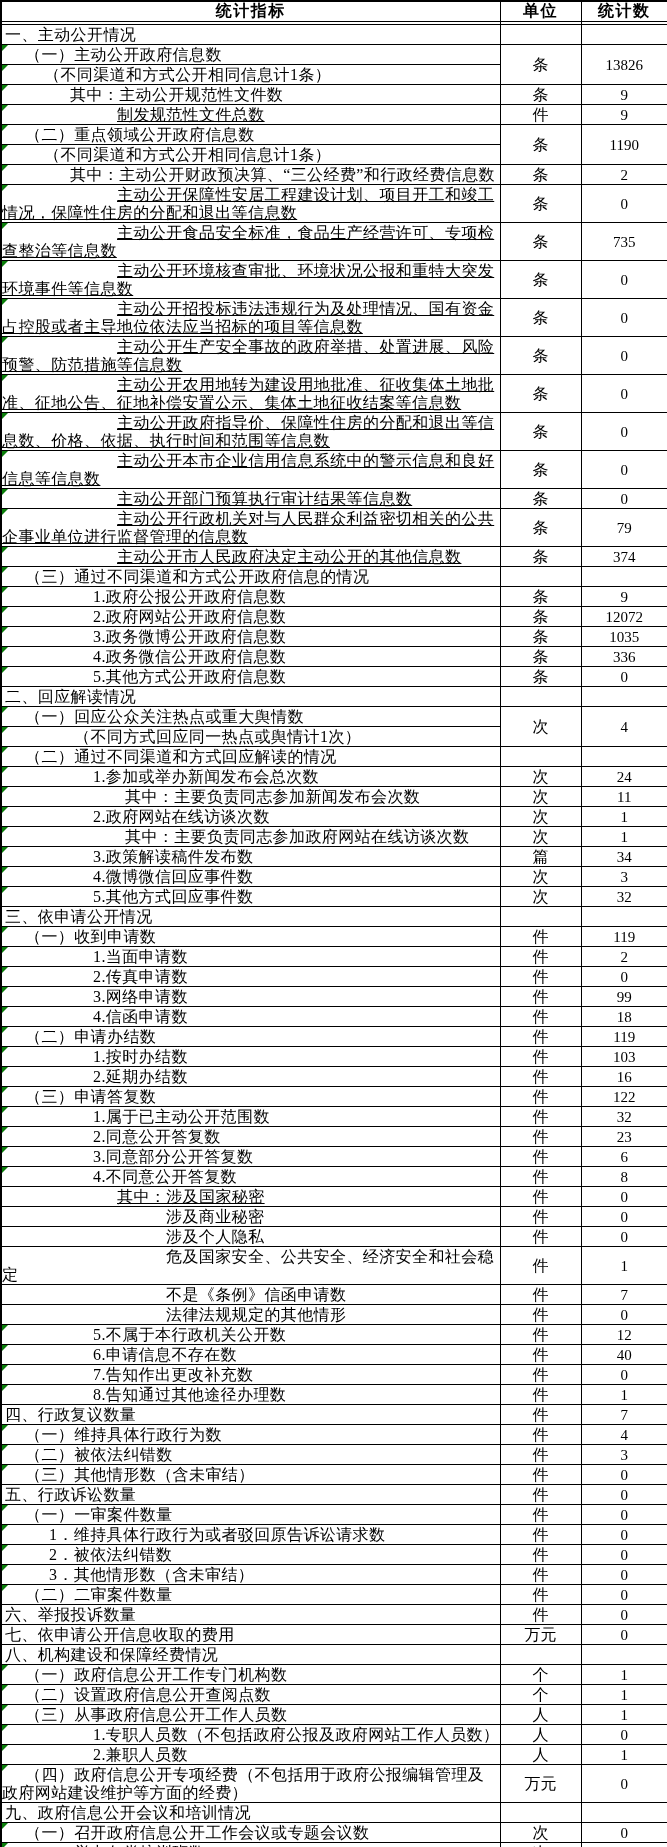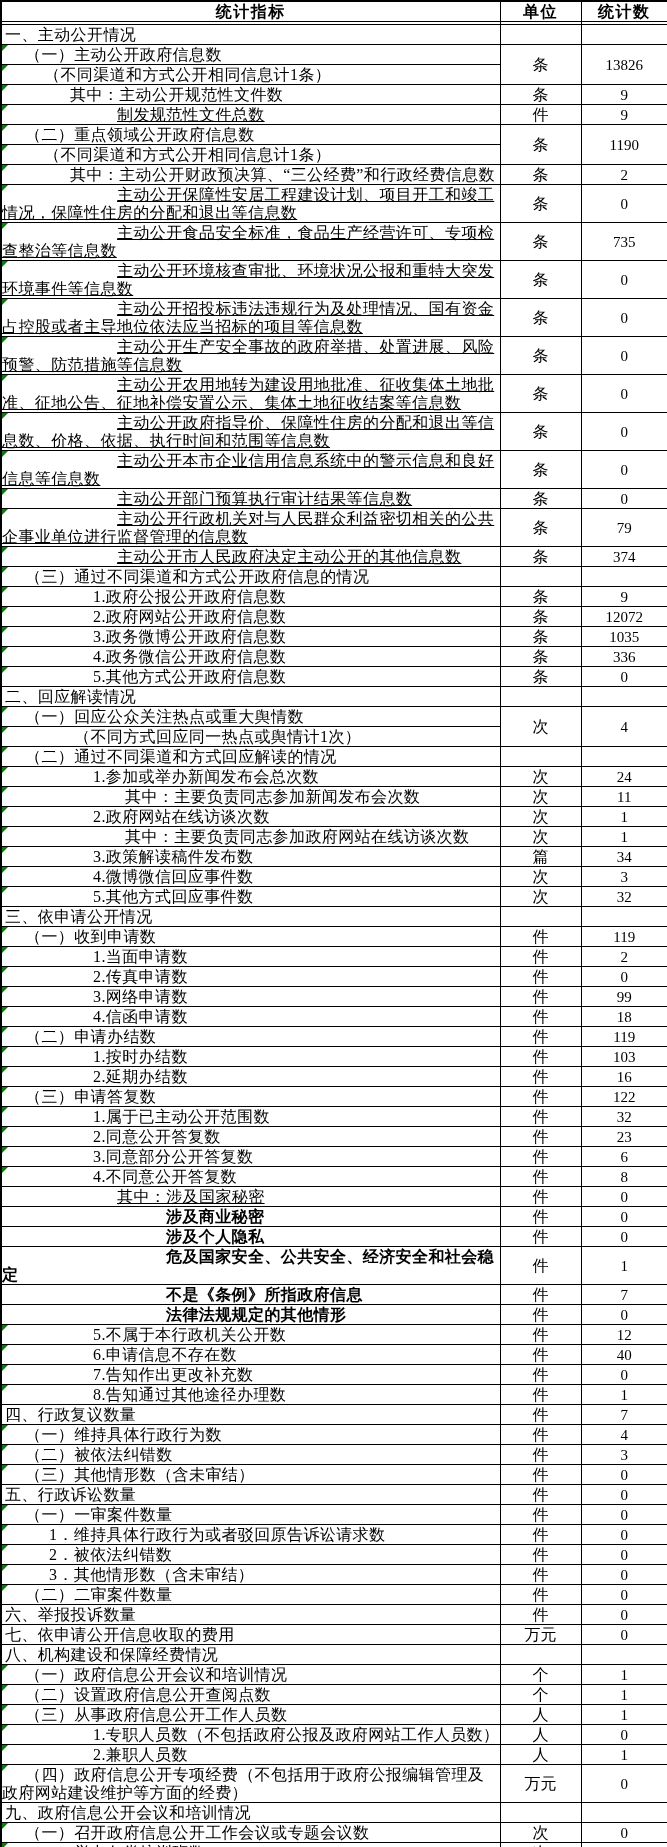--- a/index.html
+++ b/index.html
@@ -30,20 +30,21 @@
   thead th{padding:1px 0 2px 0;}
   th .hu{
     display:block;
     width:100%;
     border-bottom:1px solid var(--border-c);
     font-weight:bold;
     font-size:16px;
     line-height:18px;
     letter-spacing:1.5px;
     text-align:center;
+    font-family:Liberation Mono, monospace;
   }
   tbody tr{height:19px;}
   td.c-label{
     position:relative;
     font-size:16px;
     line-height:18px;
     letter-spacing:0.4px;
     text-align:left;
     word-break:break-all;
     padding:0.5px 0;
@@ -65,21 +66,21 @@
   
   .ind0{text-indent:3px;margin-left:44px;}
   .ind1{text-indent:23px;margin-left:46px;}
   .ind2{text-indent:42px;}
   .ind3{text-indent:47px;}
   .ind4{text-indent:68px;}
   .ind5{text-indent:72px;}
   .ind6{text-indent:91px;margin-top:37px;}
   .ind7{text-indent:115px;text-decoration:underline;}
   .ind8{text-indent:123px;}
-  .ind9{text-indent:164px;font-weight:bold;}
+  .ind9{text-indent:164px;}
 </style>
 </head>
 <body>
 
 <div id="app">
   <table>
     <colgroup>
       <col class="col-indicator">
       <col class="col-unit">
       <col class="col-value">
@@ -356,21 +357,21 @@
           <td class="c-label ind9"><span>涉及个人隐私</span></td>
           <td class="c-unit">件</td>
           <td class="c-value">0</td>
         </tr>
         <tr>
           <td class="c-label ind9"><span>危及国家安全、公共安全、经济安全和社会稳定</span></td>
           <td class="c-unit">件</td>
           <td class="c-value">1</td>
         </tr>
         <tr>
-          <td class="c-label ind9"><span>不是《条例》所指政府信息</span></td>
+          <td class="c-label ind9"><span>不是《条例》信函申请数</span></td>
           <td class="c-unit">件</td>
           <td class="c-value">7</td>
         </tr>
         <tr>
           <td class="c-label ind9"><span>法律法规规定的其他情形</span></td>
           <td class="c-unit">件</td>
           <td class="c-value">0</td>
         </tr>
         <tr>
           <td class="c-label ind6"><span class="tri"></span><span>5.不属于本行政机关公开数</span></td>
@@ -451,21 +452,21 @@
           <td class="c-label ind0"><span>七、依申请公开信息收取的费用</span></td>
           <td class="c-unit">万元</td>
           <td class="c-value">0</td>
         </tr>
         <tr>
           <td class="c-label ind0"><span>八、机构建设和保障经费情况</span></td>
           <td class="c-unit"></td>
           <td class="c-value"></td>
         </tr>
         <tr>
-          <td class="c-label ind1"><span class="tri"></span><span>（一）政府信息公开会议和培训情况</span></td>
+          <td class="c-label ind1"><span class="tri"></span><span>（一）政府信息公开工作专门机构数</span></td>
           <td class="c-unit">个</td>
           <td class="c-value">1</td>
         </tr>
         <tr>
           <td class="c-label ind1"><span class="tri"></span><span>（二）设置政府信息公开查阅点数</span></td>
           <td class="c-unit">个</td>
           <td class="c-value">1</td>
         </tr>
         <tr>
           <td class="c-label ind1"><span class="tri"></span><span>（三）从事政府信息公开工作人员数</span></td>

